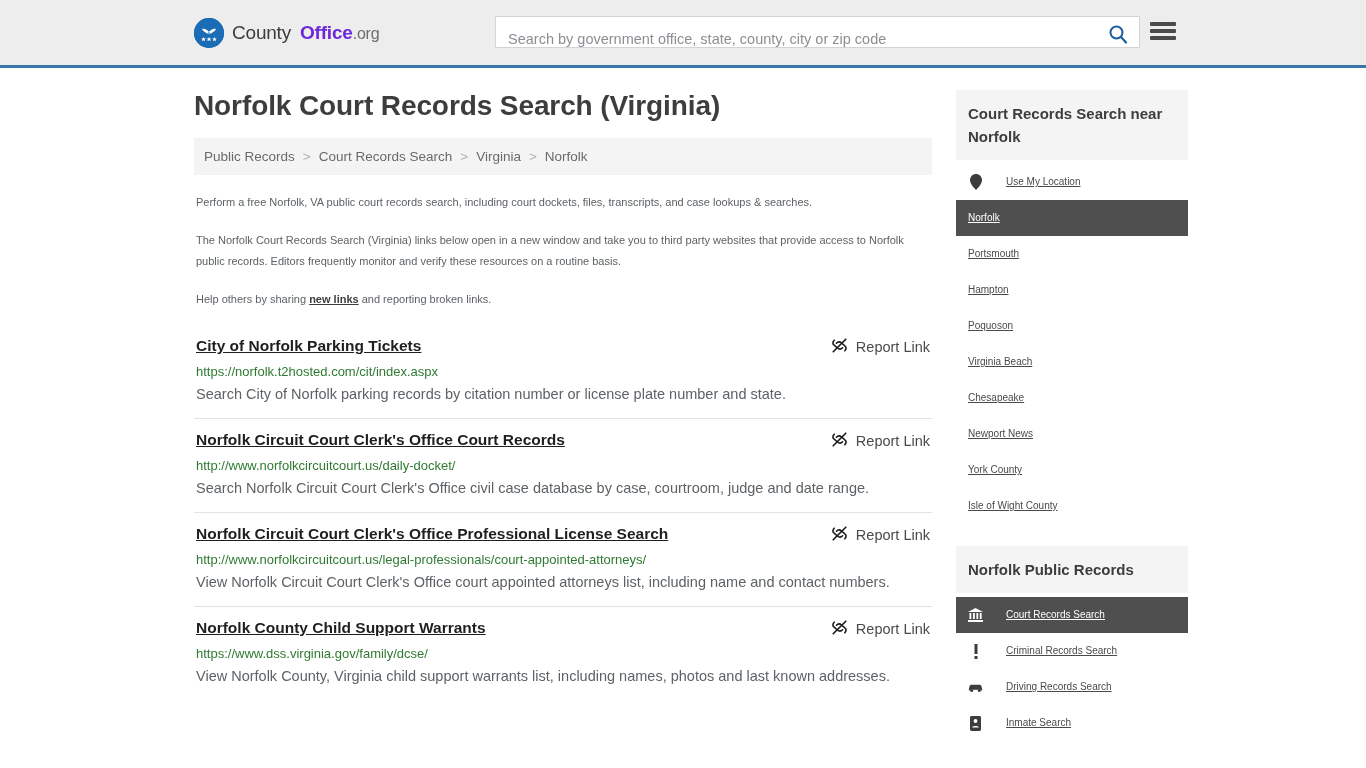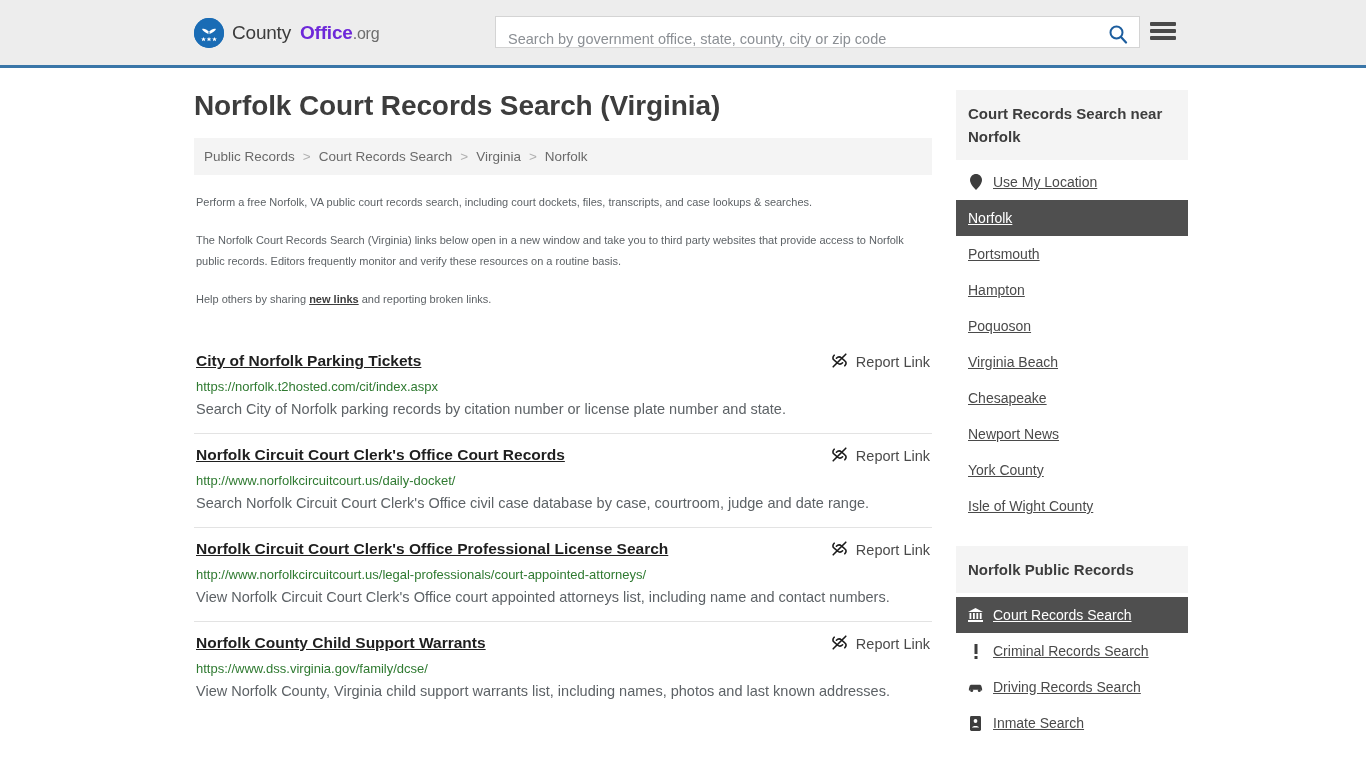--- a/index.html
+++ b/index.html
@@ -137,21 +137,21 @@
     margin: 17px 0 0 0;
     padding: 0 2px;
   }
   .intro a {
     color: #3d3d3d;
     text-decoration: underline;
     font-weight: bold;
   }
 
   
-  .results { margin-top: 35px; }
+  .results { margin-top: 20px; }
   .result {
     border-top: 1px solid #e3e3e3;
     padding: 11px 2px 12px 2px;
   }
   .result:first-child { border-top: none; padding-top: 6px; }
   .result-head {
     display: flex;
     justify-content: space-between;
     align-items: flex-start;
     gap: 16px;
@@ -198,23 +198,23 @@
     color: #3d3d3d;
     line-height: 23px;
   }
   .side-head.top { margin-top: 22px; }
   .side-head.second { margin-top: 22px; }
 
   .side-list { margin-top: 4px; }
   .side-item {
     display: flex;
     align-items: center;
-    gap: 10px;
+    gap: 23px;
     padding: 9px 12px;
-    font-size: 14px;
+    font-size: 10px;
     color: #4a4a4a;
     text-decoration: none;
     line-height: 18px;
     text-align: center;
   }
   .side-item .label {
     text-decoration: underline;
     color: #4a4a4a;
   }
   .side-item.active {

